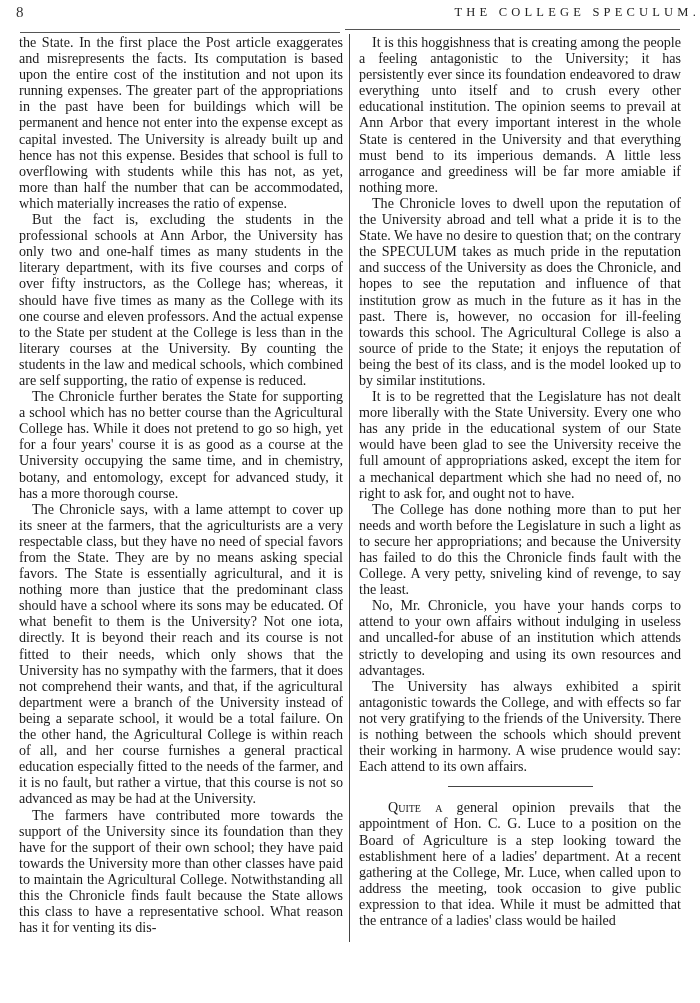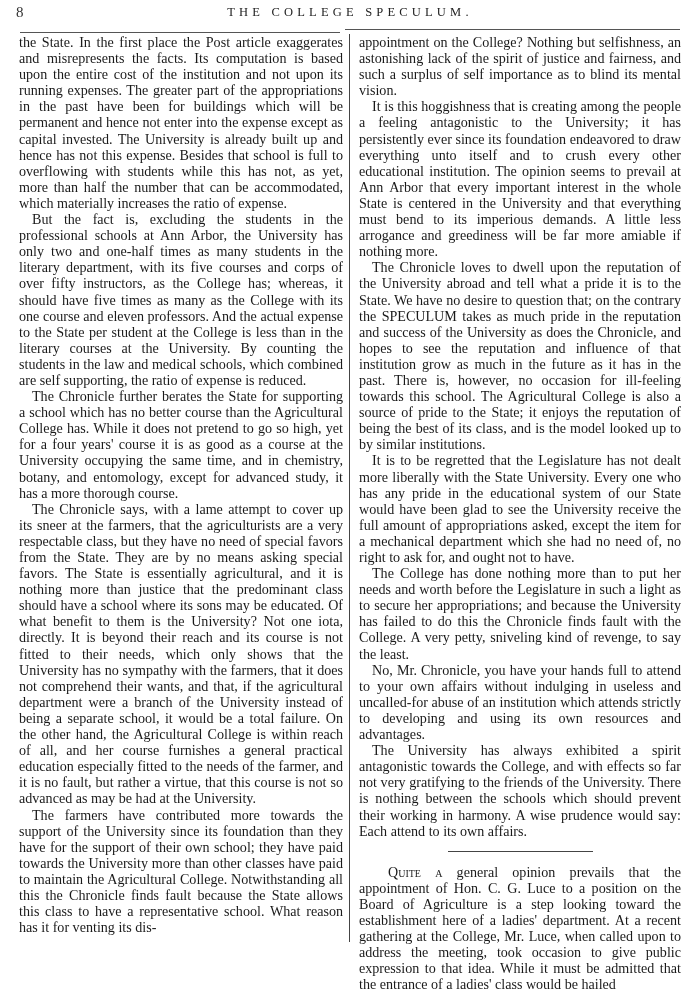--- a/index.html
+++ b/index.html
@@ -1,19 +1,19 @@
 <!DOCTYPE html>
 <html><head>
 <meta charset="utf-8">
 <style>
   html, body { margin: 0; padding: 0; background: #ffffff; }
   body { width: 700px; height: 1003px; position: relative; overflow: hidden; font-family: "DejaVu Serif", "Liberation Serif", serif; color: #1a1a1a; }
   .header { position: absolute; top: 0; left: 0; width: 700px; height: 26px; }
   .page-num { position: absolute; left: 16px; top: 4px; font-size: 15px; font-family: "Liberation Serif", serif; color: #333; }
-  .running-title { position: absolute; left: 0; width: 700px; top: 5px; text-align: center; font-size: 12.5px; letter-spacing: 4.2px; font-family: "Liberation Serif", serif; color: #222; }
+  .running-title { position: absolute; left: 0; width: 700px; top: 5px; text-align: right; font-size: 12.5px; letter-spacing: 4.2px; font-family: "Liberation Serif", serif; color: #222; }
   .rule-left { position: absolute; top: 32px; left: 20px; width: 320px; height: 1px; background: #555; }
   .rule-right { position: absolute; top: 29px; left: 345px; width: 335px; height: 1px; background: #555; }
   .col-divider { position: absolute; top: 34px; left: 349px; width: 1px; height: 908px; background: #444; }
   .col { position: absolute; top: 34px; font-family: Liberation Serif, serif; font-size: 14.1px; line-height: 16.1px; text-align: justify; }
   .col-left { left: 19px; width: 324px; }
   .col-right { left: 359px; width: 322px; }
   .col p { margin: 0; text-indent: 0; }
   .col p.indent { text-indent: 13px; }
   .col p.cont { text-indent: 0; }
   .sc { font-variant: small-caps; margin-left: 16px; }
@@ -32,22 +32,21 @@
 
 <div class="col col-left">
   <p class="cont">the State. In the first place the Post article exaggerates and misrepresents the facts. Its computation is based upon the entire cost of the institution and not upon its running expenses. The greater part of the appropriations in the past have been for buildings which will be permanent and hence not enter into the expense except as capital invested. The University is already built up and hence has not this expense. Besides that school is full to overflowing with students while this has not, as yet, more than half the number that can be accommodated, which materially increases the ratio of expense.</p>
   <p class="indent">But the fact is, excluding the students in the professional schools at Ann Arbor, the University has only two and one-half times as many students in the literary department, with its five courses and corps of over fifty instructors, as the College has; whereas, it should have five times as many as the College with its one course and eleven professors. And the actual expense to the State per student at the College is less than in the literary courses at the University. By counting the students in the law and medical schools, which combined are self supporting, the ratio of expense is reduced.</p>
   <p class="indent">The Chronicle further berates the State for supporting a school which has no better course than the Agricultural College has. While it does not pretend to go so high, yet for a four years' course it is as good as a course at the University occupying the same time, and in chemistry, botany, and entomology, except for advanced study, it has a more thorough course.</p>
   <p class="indent">The Chronicle says, with a lame attempt to cover up its sneer at the farmers, that the agriculturists are a very respectable class, but they have no need of special favors from the State. They are by no means asking special favors. The State is essentially agricultural, and it is nothing more than justice that the predominant class should have a school where its sons may be educated. Of what benefit to them is the University? Not one iota, directly. It is beyond their reach and its course is not fitted to their needs, which only shows that the University has no sympathy with the farmers, that it does not comprehend their wants, and that, if the agricultural department were a branch of the University instead of being a separate school, it would be a total failure. On the other hand, the Agricultural College is within reach of all, and her course furnishes a general practical education especially fitted to the needs of the farmer, and it is no fault, but rather a virtue, that this course is not so advanced as may be had at the University.</p>
   <p class="indent">The farmers have contributed more towards the support of the University since its foundation than they have for the support of their own school; they have paid towards the University more than other classes have paid to maintain the Agricultural College. Notwithstanding all this the Chronicle finds fault because the State allows this class to have a representative school. What reason has it for venting its dis-</p>
 </div>
 
 <div class="col col-right">
-  <p class="cont">appointment on the College? Nothing but selfishness, an astonishing lack of the spirit of justice and fairness, and such a surplus of self importance as to blind its mental vision.</p>
   <p class="indent">It is this hoggishness that is creating among the people a feeling antagonistic to the University; it has persistently ever since its foundation endeavored to draw everything unto itself and to crush every other educational institution. The opinion seems to prevail at Ann Arbor that every important interest in the whole State is centered in the University and that everything must bend to its imperious demands. A little less arrogance and greediness will be far more amiable if nothing more.</p>
   <p class="indent">The Chronicle loves to dwell upon the reputation of the University abroad and tell what a pride it is to the State. We have no desire to question that; on the contrary the SPECULUM takes as much pride in the reputation and success of the University as does the Chronicle, and hopes to see the reputation and influence of that institution grow as much in the future as it has in the past. There is, however, no occasion for ill-feeling towards this school. The Agricultural College is also a source of pride to the State; it enjoys the reputation of being the best of its class, and is the model looked up to by similar institutions.</p>
   <p class="indent">It is to be regretted that the Legislature has not dealt more liberally with the State University. Every one who has any pride in the educational system of our State would have been glad to see the University receive the full amount of appropriations asked, except the item for a mechanical department which she had no need of, no right to ask for, and ought not to have.</p>
   <p class="indent">The College has done nothing more than to put her needs and worth before the Legislature in such a light as to secure her appropriations; and because the University has failed to do this the Chronicle finds fault with the College. A very petty, sniveling kind of revenge, to say the least.</p>
-  <p class="indent">No, Mr. Chronicle, you have your hands full to attend to your own affairs without indulging in useless and uncalled-for abuse of an institution which attends strictly to developing and using its own resources and advantages.</p>
+  <p class="indent">No, Mr. Chronicle, you have your hands corps to attend to your own affairs without indulging in useless and uncalled-for abuse of an institution which attends strictly to developing and using its own resources and advantages.</p>
   <p class="indent">The University has always exhibited a spirit antagonistic towards the College, and with effects so far not very gratifying to the friends of the University. There is nothing between the schools which should prevent their working in harmony. A wise prudence would say: Each attend to its own affairs.</p>
   <div class="short-rule"></div>
   <p class="indent"><span class="sc">Quite a</span><span> general opinion prevails that the appointment of Hon. C. G. Luce to a position on the Board of Agriculture is a step looking toward the establishment here of a ladies' department. At a recent gathering at the College, Mr. Luce, when called upon to address the meeting, took occasion to give public expression to that idea. While it must be admitted that the entrance of a ladies' class would be hailed</span></p>
 </div>
 
 </body></html>

